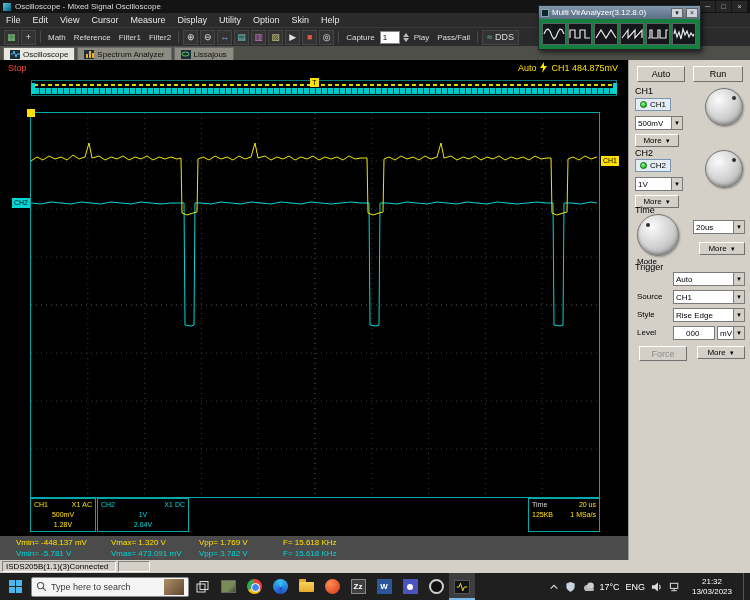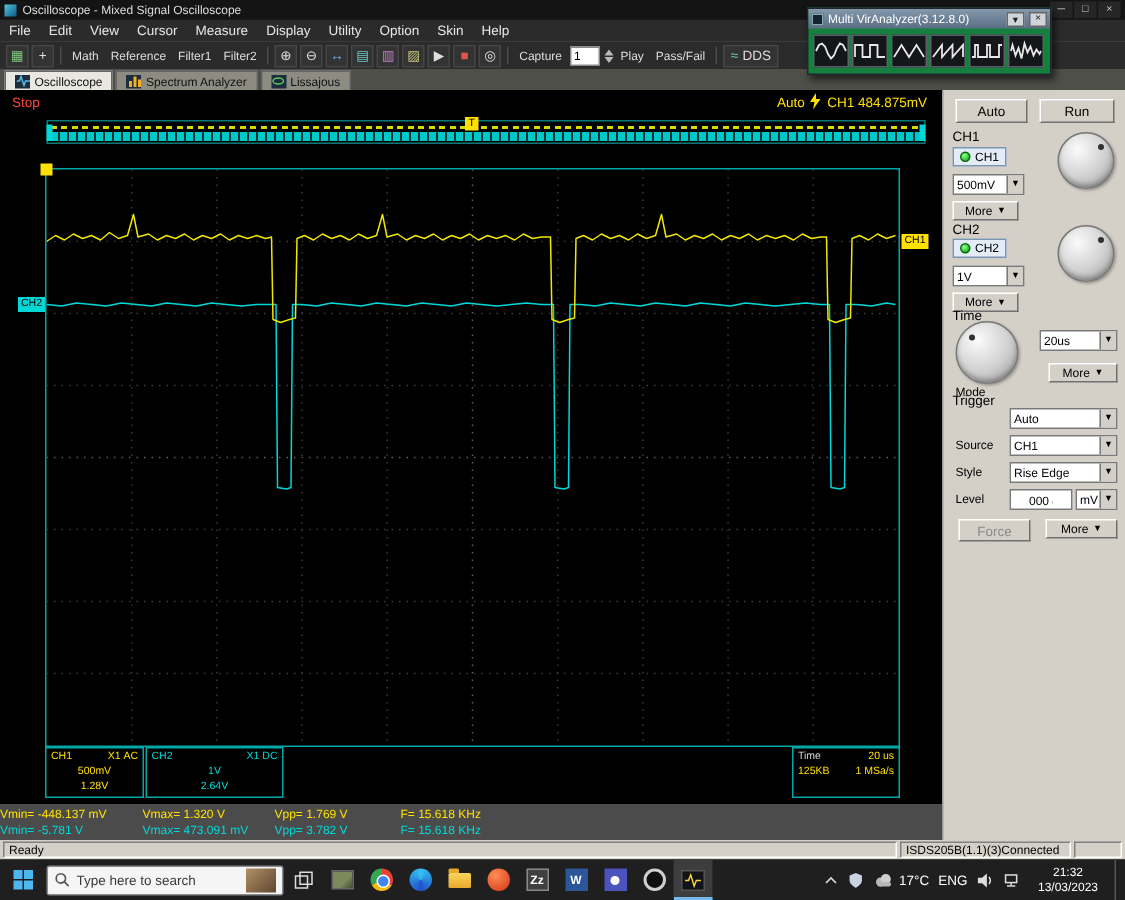--- a/index.html
+++ b/index.html
@@ -60,21 +60,21 @@
   #tag-ch1{left:601px;top:96px;background:#ffe000;}
   #tag-trig{position:absolute;left:27px;top:49px;width:8px;height:8px;background:#ffe000;}
   .ibox{position:absolute;top:438px;height:34px;border:1px solid #00a8a8;font-size:7px;line-height:10px;padding:1px 3px;}
   #ibox-ch1{left:30px;width:66px;color:#ffe000;}
   #ibox-ch2{left:97px;width:92px;color:#00d8d8;}
   #ibox-time{left:528px;width:72px;color:#d8d8d8;}
   .ibox .row{display:flex;justify-content:space-between;}
   .ibox .ctr{text-align:center;}
   .val-y{color:#ffe000;}
   .measure{position:absolute;left:0;top:476px;width:628px;height:24px;background:#4b4b4b;font-size:8px;}
-  .mrow{position:absolute;left:0;display:flex;white-space:nowrap;}
+  .mrow{position:absolute;left:16px;display:flex;white-space:nowrap;}
   .mrow span:nth-child(1){width:95px;}
   .mrow span:nth-child(2){width:88px;}
   .mrow span:nth-child(3){width:84px;}
   #mrow1{top:2px;color:#ffe000;}
   #mrow2{top:13px;color:#00d8d8;}
 
   
   .panel{position:absolute;left:628px;top:60px;width:122px;height:500px;background:#d4d0c8;
          border-left:1px solid #9a9a9a;font-size:9px;color:#000;}
   .pbtn{position:absolute;height:16px;background:#d4d0c8;border:1px solid;border-color:#fff #707070 #707070 #fff;
@@ -471,21 +471,20 @@
       </span>
       <span class="wave-btn">
         <svg width="22" height="14" viewBox="0 0 22 14">
             <polyline points="1,7 2,3 4,10 6,5 8,12 10,2 12,8 14,4 16,10 18,6 20,9 21,7" fill="none" stroke="#e8e8e8" stroke-width="1.2"></polyline>
           </svg>
       </span>
     </div>
   </div>
 
   <div class="statusbar">
-    <span class="sb-sec sb-ready">Ready</span>
     <span class="sb-sec sb-dev">ISDS205B(1.1)(3)Connected</span>
     <span class="sb-sec sb-end"></span>
   </div>
 
   <div class="taskbar">
     <span class="tb-start">
       <span class="winlogo">
           <span></span>
           <span></span>
           <span></span>

